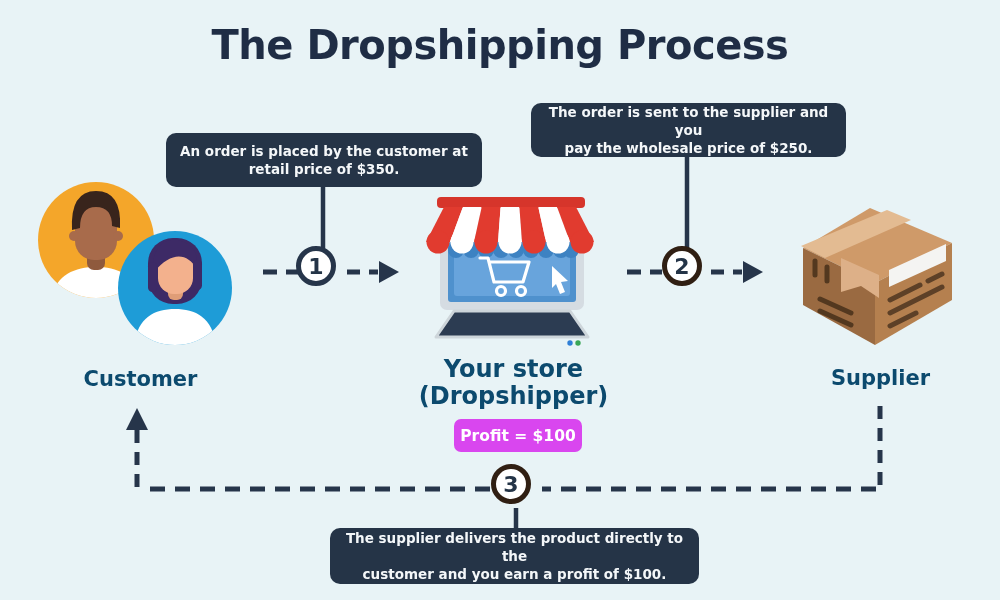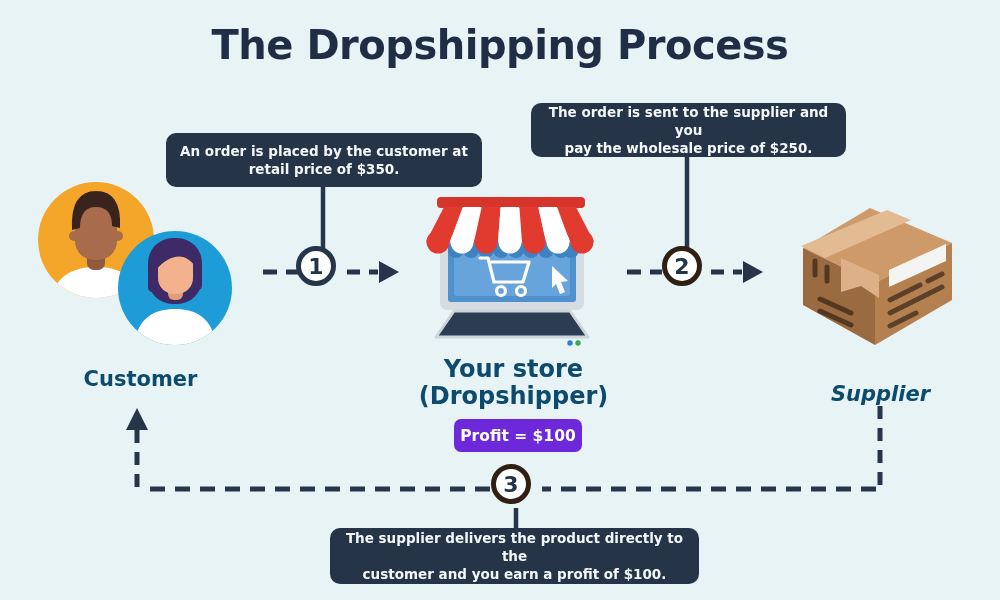--- a/index.html
+++ b/index.html
@@ -38,25 +38,25 @@
   #circle-1{ left:296px; top:246px; border-color:#26354a; }
   #circle-2{ left:662px; top:246px; border-color:#301f13; }
   #circle-3{ left:491px; top:464px; border-color:#301f13; }
 
   .node-label{
     position:absolute; text-align:center; font-weight:800;
     color:#0c4a6e; font-size:21px; z-index:3;
   }
   #label-customer{ left:58px; top:367px; width:165px; }
   #label-store{ left:416px; top:356px; width:195px; font-size:24px; line-height:1.12; }
-  #label-supplier{ left:798px; top:382px; width:165px;font-style:italic; }
+  #label-supplier{ left:798px; top:366px; width:165px; }
 
   .badge{
     position:absolute; left:454px; top:419px; width:128px; height:33px;
-    background:#6d28d9; border-radius:7px; color:#ffffff;
+    background:#d946ef; border-radius:7px; color:#ffffff;
     font-size:15.5px; font-weight:bold; display:flex;
     align-items:center; justify-content:center; z-index:3;
   }
 
   .illus{ position:absolute; z-index:2; }
   #illus-customer{ left:32px; top:178px; }
   #illus-store{ left:424px; top:192px; }
   #illus-supplier{ left:795px; top:200px; }
 </style>
 </head>

